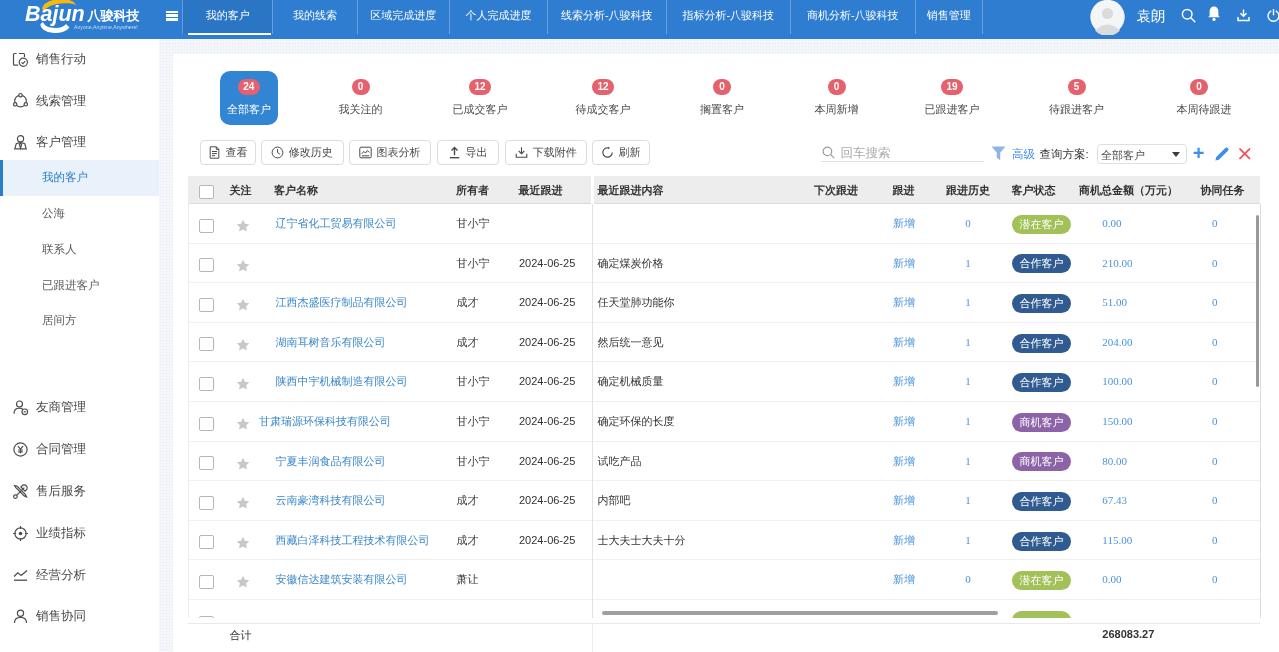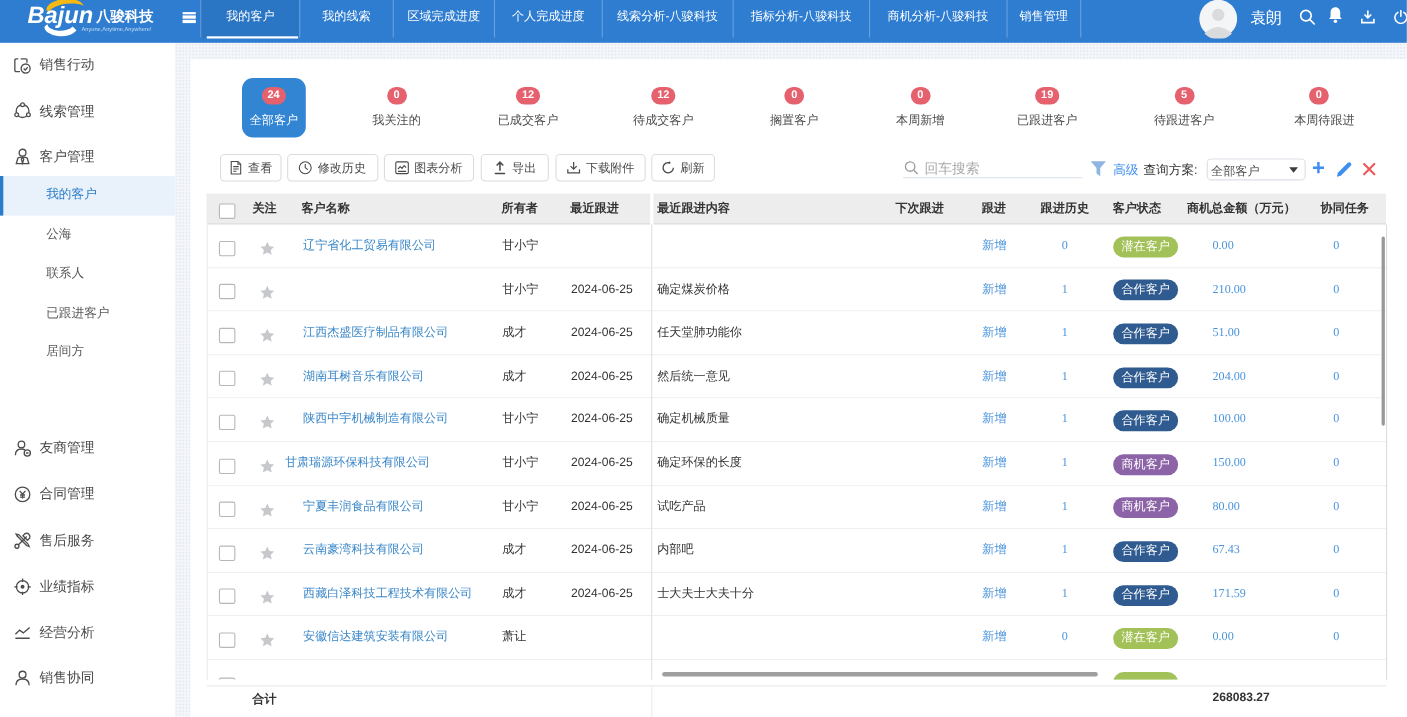--- a/index.html
+++ b/index.html
@@ -393,21 +393,21 @@
         <svg class="abs" style="left:48px;top:15px" width="14" height="14" viewBox="0 0 14 14">
           <path d="M7 0.8 L8.9 4.8 L13.3 5.3 L10.1 8.3 L11 12.6 L7 10.5 L3 12.6 L3.9 8.3 L0.7 5.3 L5.1 4.8 Z" fill="#c6c8cb"></path>
         </svg>
         <span class="cell cname" style="left:87.5px">西藏白泽科技工程技术有限公司</span>
         <span class="cell" style="left:268.5px">成才</span>
         <span class="cell" style="left:331px">2024-06-25</span>
         <span class="cell" style="left:409.5px">士大夫士大夫十分</span>
         <span class="cell blue" style="left:705px">新增</span>
         <span class="cell blue" style="left:758px;width:44px;text-align:center">1</span>
         <span class="pill n">合作客户</span>
-        <span class="cell blue" style="left:914.3px">171.59</span>
+        <span class="cell blue" style="left:914.3px">115.00</span>
         <span class="cell blue" style="left:1024px">0</span>
       </div>
     <div class="row">
         <div class="cb" style="left:11px;top:14.7px"></div>
         <svg class="abs" style="left:48px;top:15px" width="14" height="14" viewBox="0 0 14 14">
           <path d="M7 0.8 L8.9 4.8 L13.3 5.3 L10.1 8.3 L11 12.6 L7 10.5 L3 12.6 L3.9 8.3 L0.7 5.3 L5.1 4.8 Z" fill="#c6c8cb"></path>
         </svg>
         <span class="cell cname" style="left:87.5px">安徽信达建筑安装有限公司</span>
         <span class="cell" style="left:268.5px">萧让</span>
         <span class="cell blue" style="left:705px">新增</span>
@@ -420,20 +420,20 @@
         <div class="cb" style="left:11px;top:16.5px"></div>
         <span class="pill g" style="top:10.8px"></span>
       </div>
   </div>
   <div class="abs" style="left:591.5px;top:204px;width:1px;height:414px;background:#e2e2e2"></div>
   <div class="abs" style="left:188px;top:176px;width:1px;height:442px;background:#ececec"></div>
   <div class="abs" style="left:1259.5px;top:204px;width:1px;height:414px;background:#dddddd"></div>
 
   <div class="abs" style="left:188px;top:618px;width:1072px;height:34px;background:#fff">
     <div class="abs" style="left:0;top:4.5px;width:1072px;height:1px;background:#e9e9e9"></div>
-    <span class="abs" style="left:41.4px;top:10px;font-size:11px;font-weight:bold;color:#333">合计</span>
+    <span class="abs" style="left:41.4px;top:10px;font-size:11px;font-weight:normal;color:#333">合计</span>
     <div class="abs" style="left:403.5px;top:4.5px;width:1px;height:29.5px;background:#ececec"></div>
     <span class="abs" style="left:914.3px;top:10px;font-size:11px;font-weight:bold;color:#333">268083.27</span>
   </div>
 
   <div class="abs" style="left:602px;top:610.5px;width:396px;height:4.5px;border-radius:2.5px;background:#8e8e8e;opacity:0.85"></div>
   <div class="abs" style="left:1256px;top:215px;width:3px;height:172px;border-radius:1.5px;background:#8e8e8e;opacity:0.9"></div>
 </div>
 
 </body></html>

